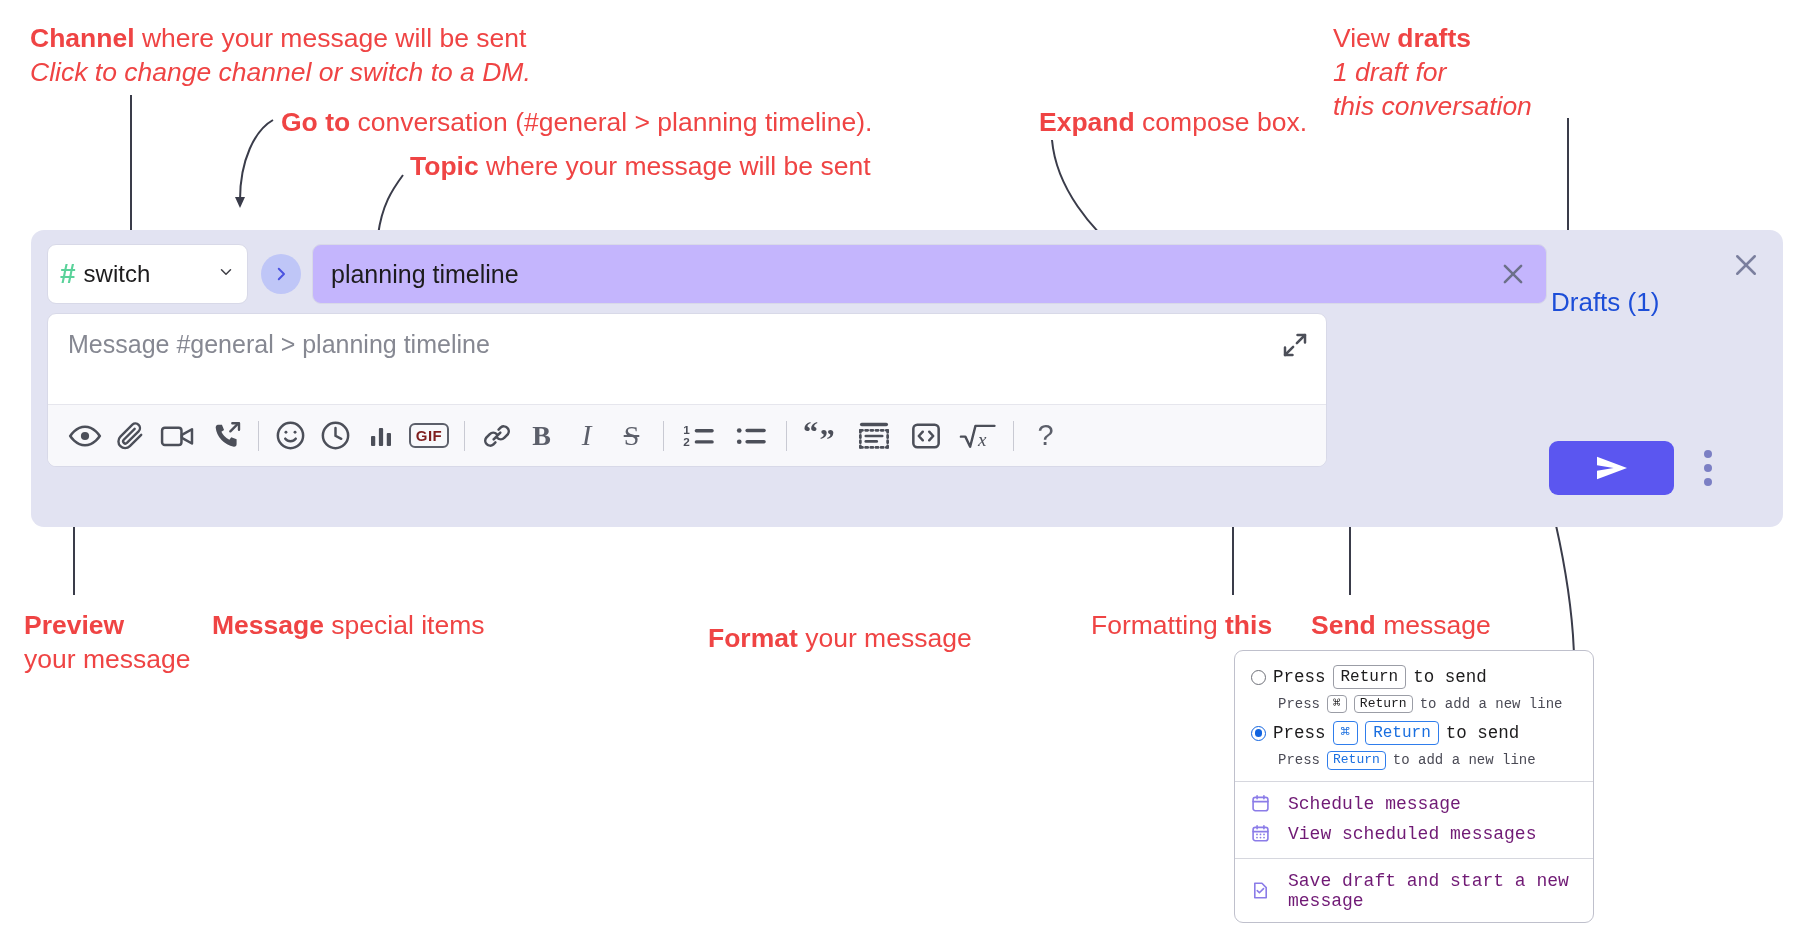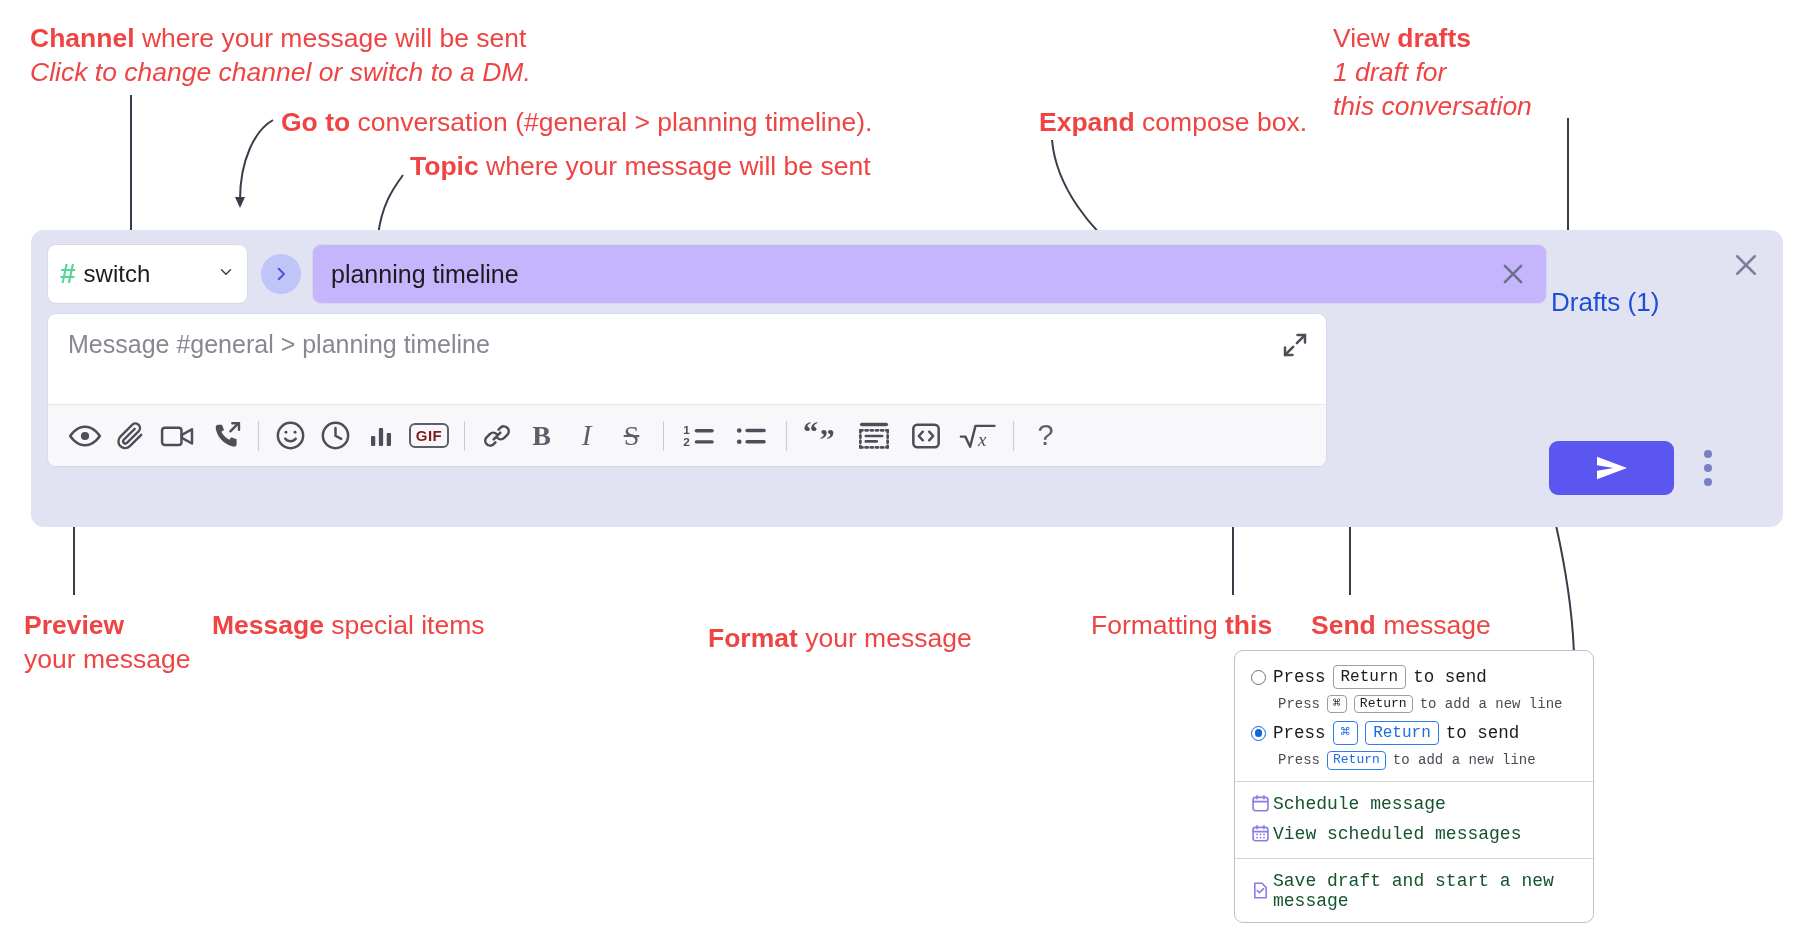--- a/index.html
+++ b/index.html
@@ -256,24 +256,24 @@
   .key.sm { font-size: 13px; padding: 0px 5px; }
   .key.blue { border-color: #2f7dec; color: #1a6fe0; }
   .menu-sep {
     height: 1px;
     background: #d6d7de;
     margin: 9px 0 7px 0;
   }
   .menu-item {
     display: flex;
     align-items: center;
-    gap: 3px;
+    gap: 18px;
     padding: 5px 16px;
     font-size: 18px;
-    color: #14532d;
+    color: #701a75;
     cursor: pointer;
   }
   .menu-item svg { flex: none; }
 </style>
 </head>
 <body>
 
 <div class="anno anno-lg" style="left:30px; top:22px;"><span class="b">Channel</span><span> where your message will be sent</span>
 <span class="i">Click to change channel or switch to a DM.</span></div>
 

